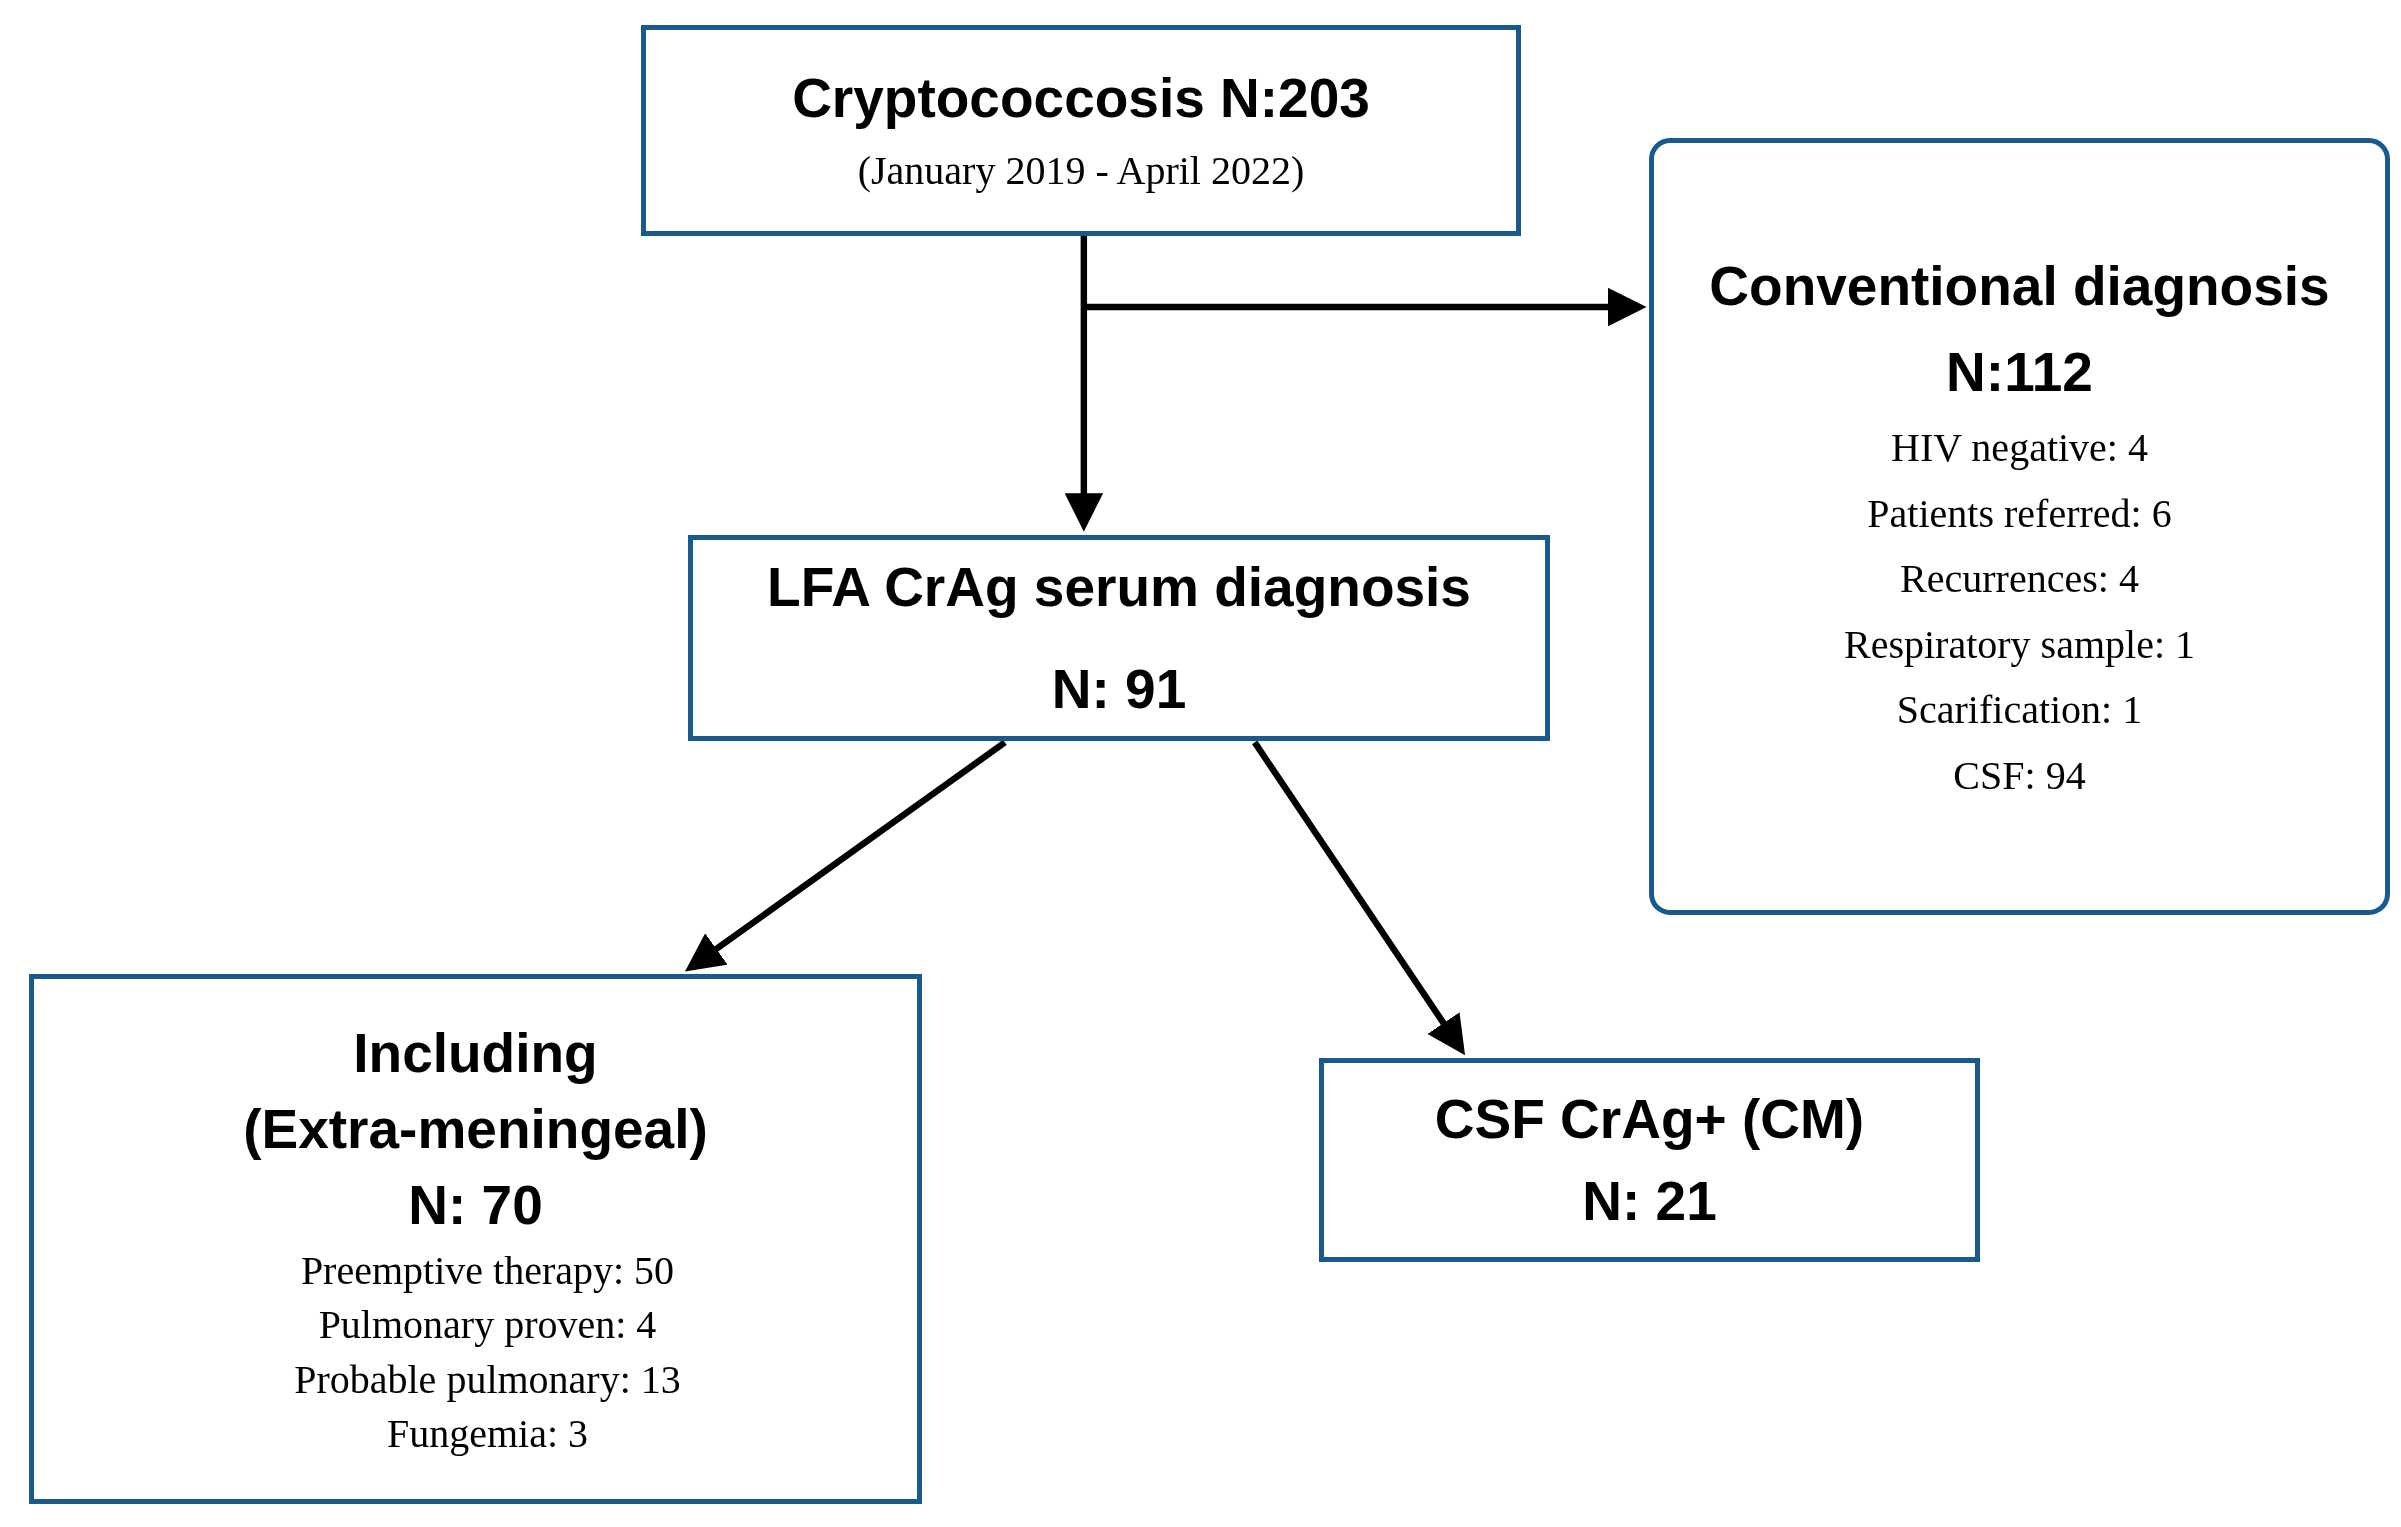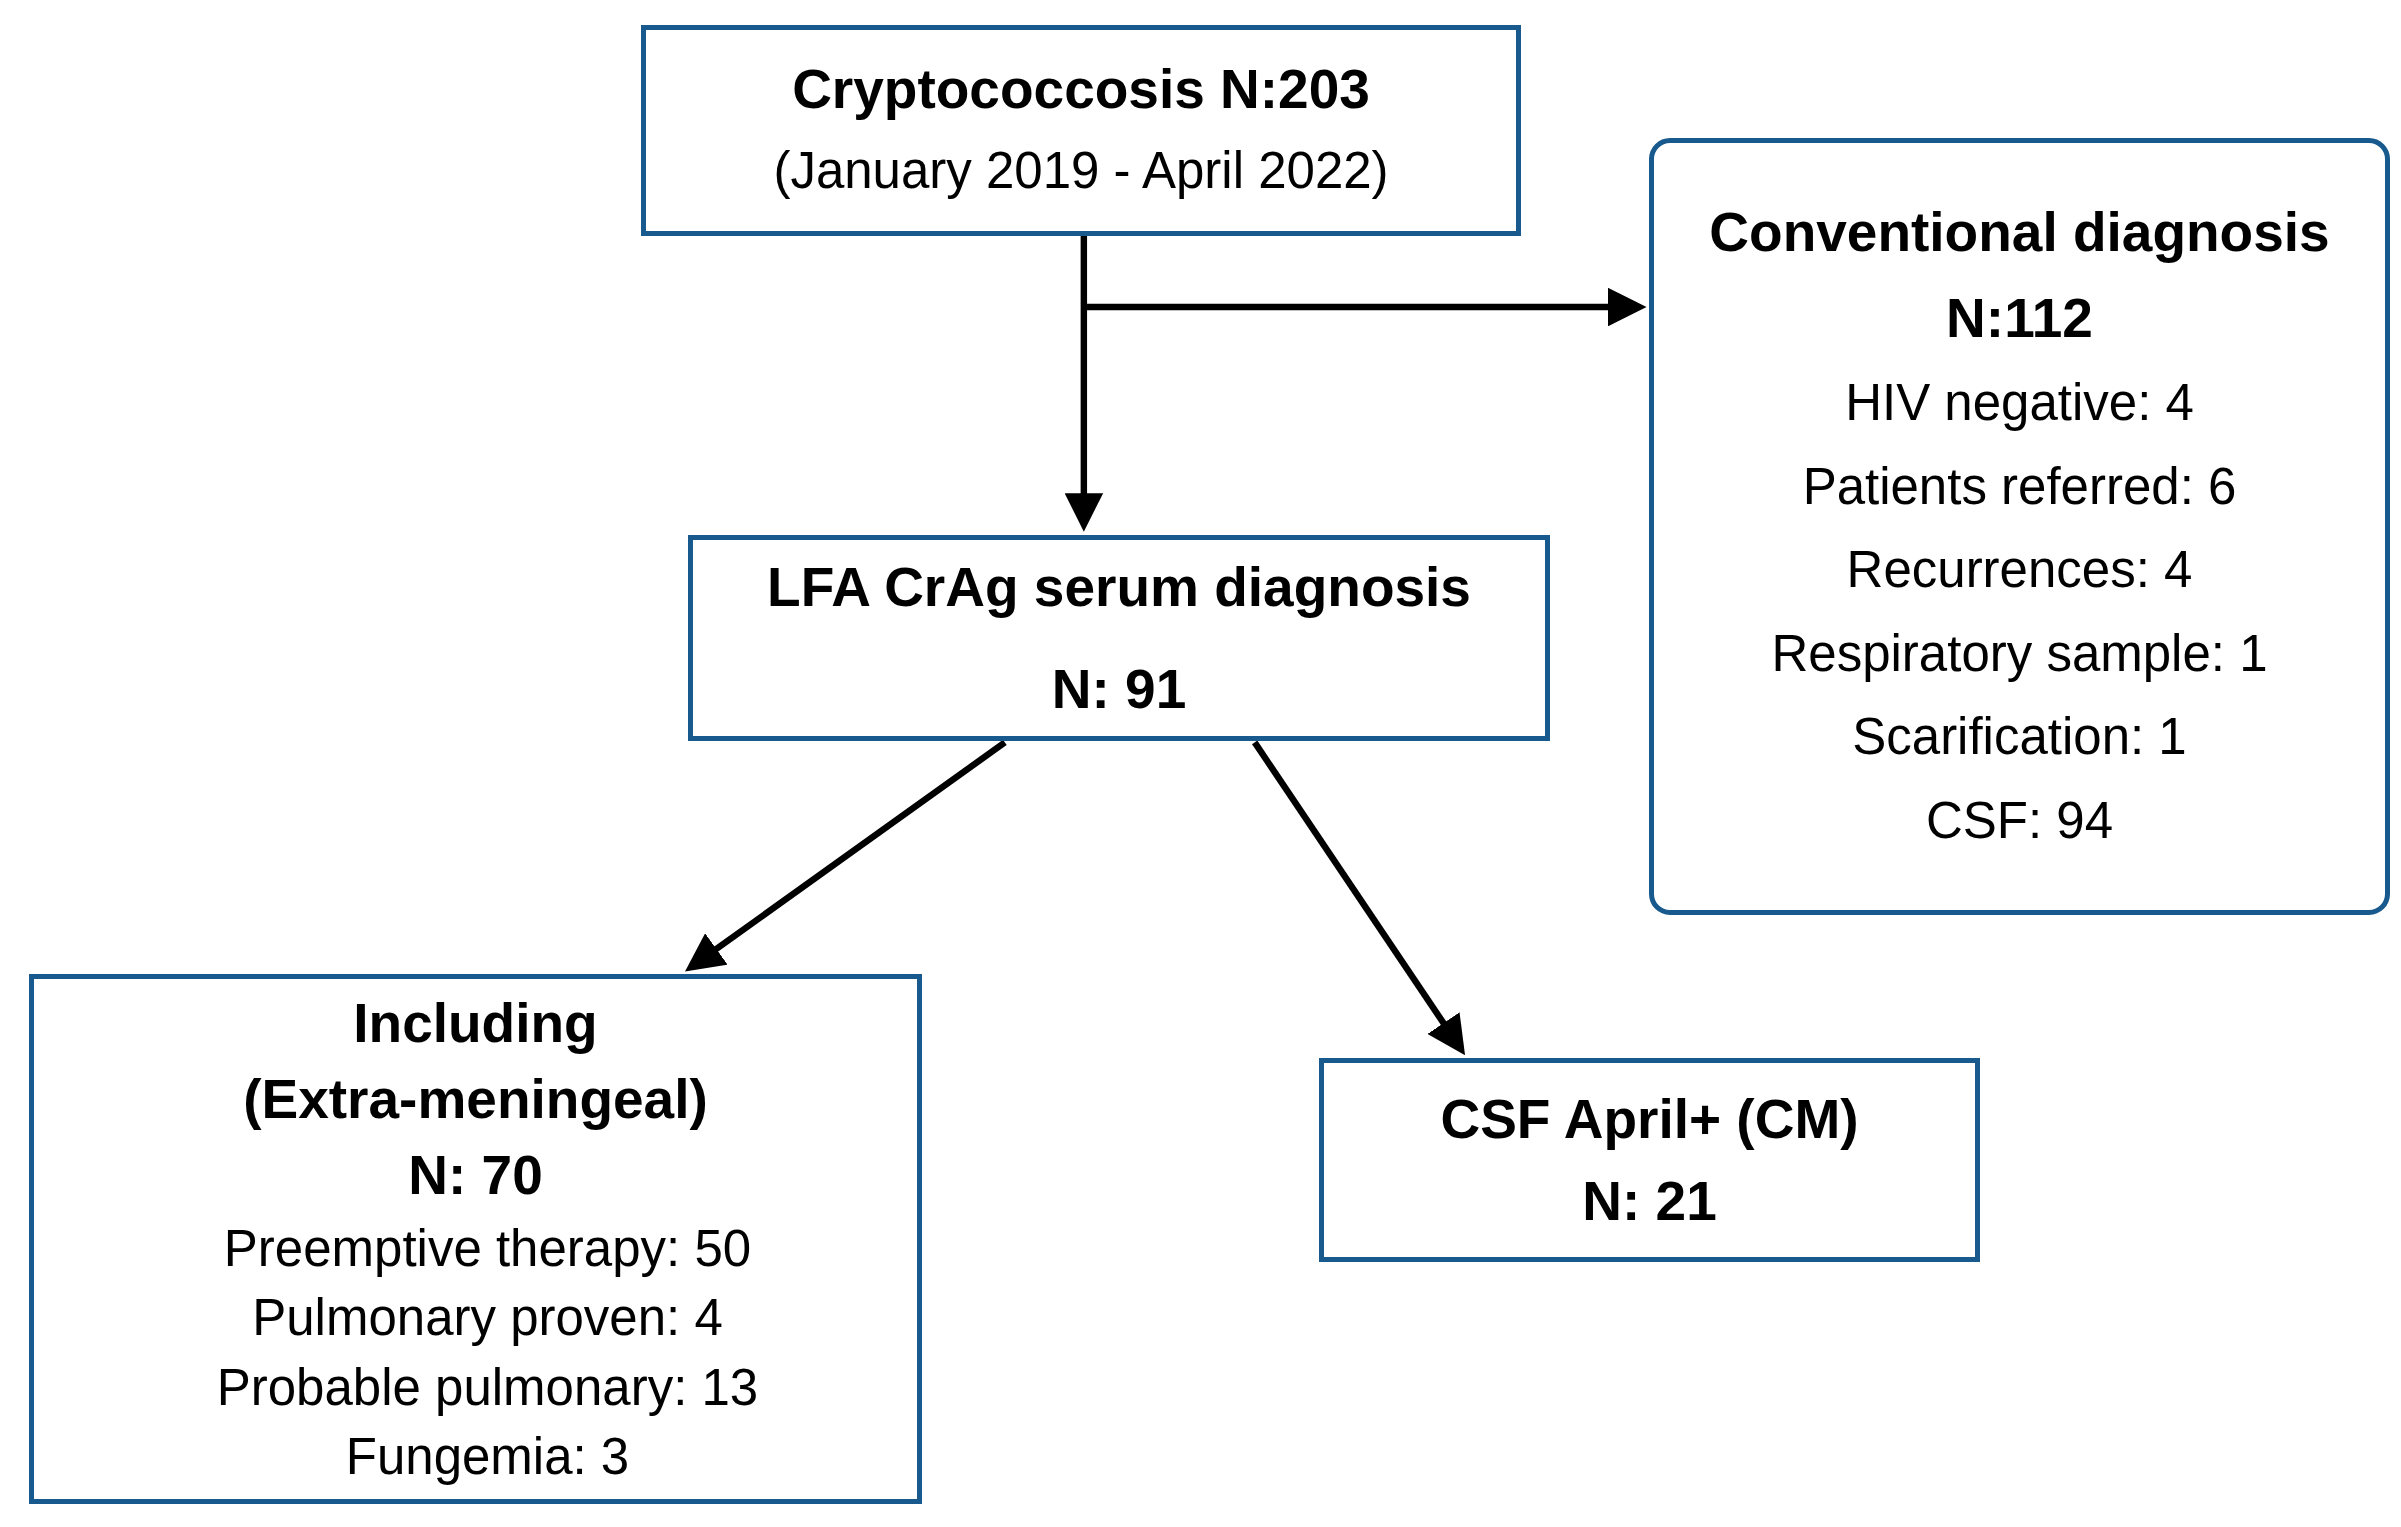--- a/index.html
+++ b/index.html
@@ -36,23 +36,24 @@
     text-align: center;
   }
   .b {               
     font-weight: 700;
     font-size: 55px;
     line-height: 1.5;
     white-space: nowrap;
   }
   .r {               
     font-weight: 400;
-    font-size: 51px;
+    font-size: 40px;
     line-height: 1.62;
     white-space: nowrap;
+    font-family: Liberation Serif, serif;
   }
   #n-top  { left: 641px;  top: 25px;   width: 880px; height: 211px; }
   #n-conv { left: 1649px; top: 138px;  width: 741px; height: 777px; border-radius: 21px; }
   #n-lfa  { left: 688px;  top: 535px;  width: 862px; height: 206px; gap: 20px; }
   #n-inc  { left: 29px;   top: 974px; width: 893px; height: 530px; align-items: center; }
   #n-csf  { left: 1319px; top: 1058px; width: 661px; height: 204px; }
 
   #n-conv .b { line-height: 1.55; }
   #n-conv .r { line-height: 1.64; }
   #n-inc  .b { line-height: 1.38; }
@@ -100,18 +101,18 @@
     <div class="b">Including</div>
     <div class="b">(Extra-meningeal)</div>
     <div class="b">N: 70</div>
     <div class="r">Preemptive therapy: 50</div>
     <div class="r">Pulmonary proven: 4</div>
     <div class="r">Probable pulmonary: 13</div>
     <div class="r">Fungemia: 3</div>
   </div>
 
   <div class="node" id="n-csf">
-    <div class="b">CSF April+ (CM)</div>
+    <div class="b">CSF CrAg+ (CM)</div>
     <div class="b">N: 21</div>
   </div>
 
 </div>
 
 
 </body></html>

